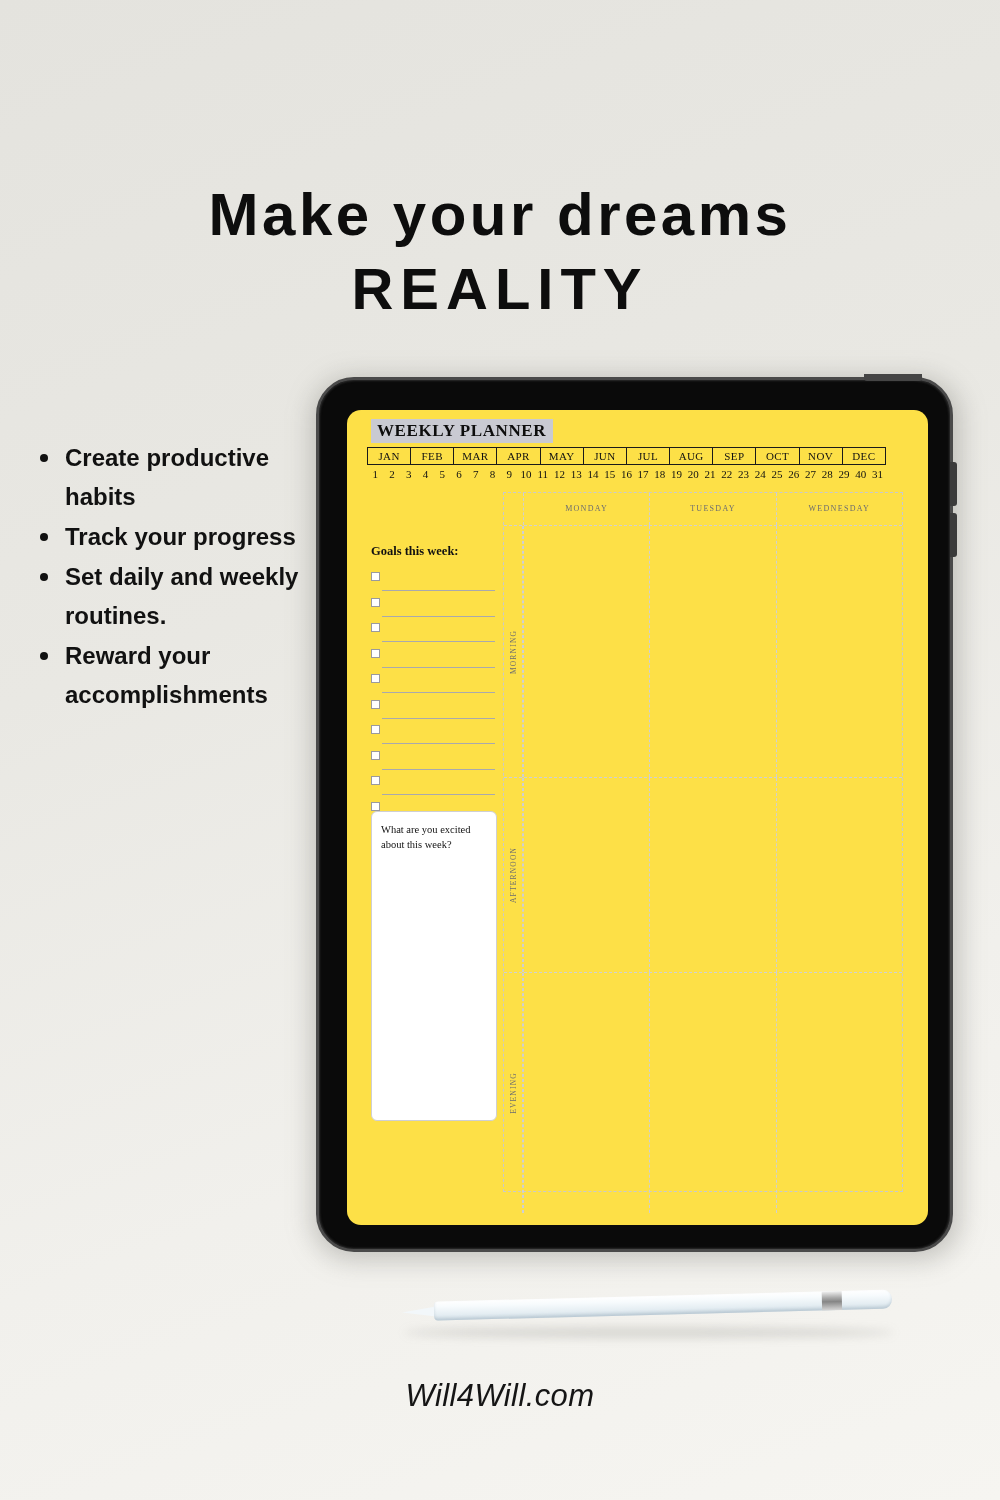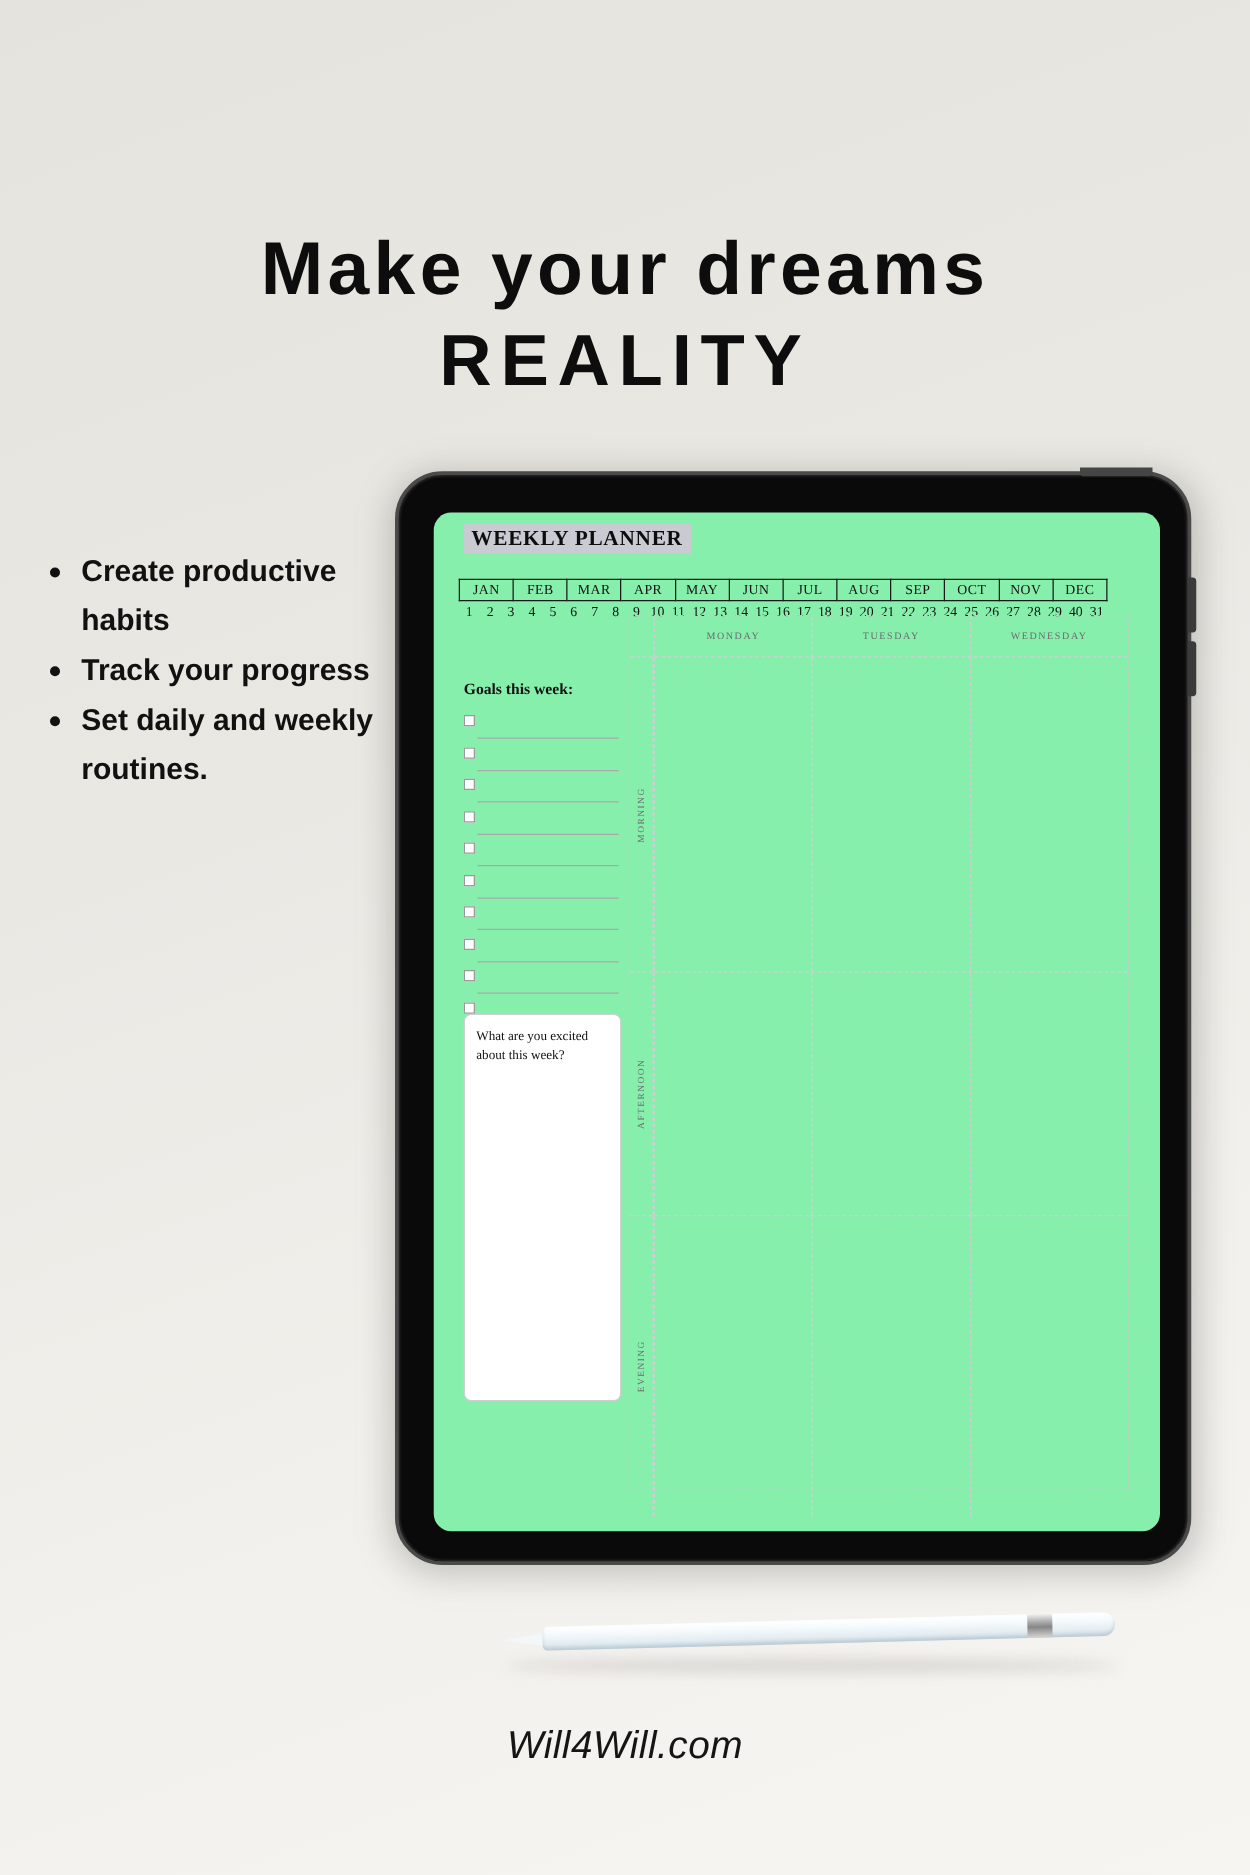--- a/index.html
+++ b/index.html
@@ -101,21 +101,21 @@
     width:4px; height:4px; border-radius:50%; background:#d9d9d9;
   }
 
   
   .screen {
     position: absolute;
     left: 28px;
     top: 30px;
     width: 581px;
     height: 815px;
-    background: #86efac;
+    background: #fde047;
     border-radius: 14px;
     overflow: hidden;
   }
   .page {
     position: absolute;
     left: 20px;
     top: 9px;
     width: 545px;
     height: 800px;
     font-family: "Liberation Serif", serif;
@@ -129,21 +129,21 @@
     font-family: "Liberation Serif", serif;
     font-weight: 700;
     font-size: 17px;
     letter-spacing: 0.6px;
     padding: 2px 7px 2px 6px;
     margin-left: 4px;
     color: #0d0d0d;
   }
 
   
-  .cal { margin-top: 20px; width: 519px; }
+  .cal { margin-top: 4px; width: 519px; }
   .cal table { border-collapse: collapse; width: 100%; table-layout: fixed; }
   .cal td {
     border: 1px solid #1a1a1a;
     text-align: center;
     font-family: "Liberation Serif", serif;
     font-size: 11px;
     height: 17px;
     letter-spacing: 0.4px;
     color: #111;
   }
@@ -340,20 +340,21 @@
 
 <h1 class="headline">
   <span>Make your dreams</span>
   <span class="line2">REALITY</span>
 </h1>
 
 <ul class="bullets">
   <li>Create productive habits</li>
   <li>Track your progress</li>
   <li>Set daily and weekly routines.</li>
+  <li>Reward your accomplishments</li>
 </ul>
 
 <div class="tablet-shadow"></div>
 <div class="tablet">
 
   <div class="tablet-btn btn-top"></div>
   <div class="tablet-btn btn-side1"></div>
   <div class="tablet-btn btn-side2"></div>
 
   <div class="cam cam1"></div>

